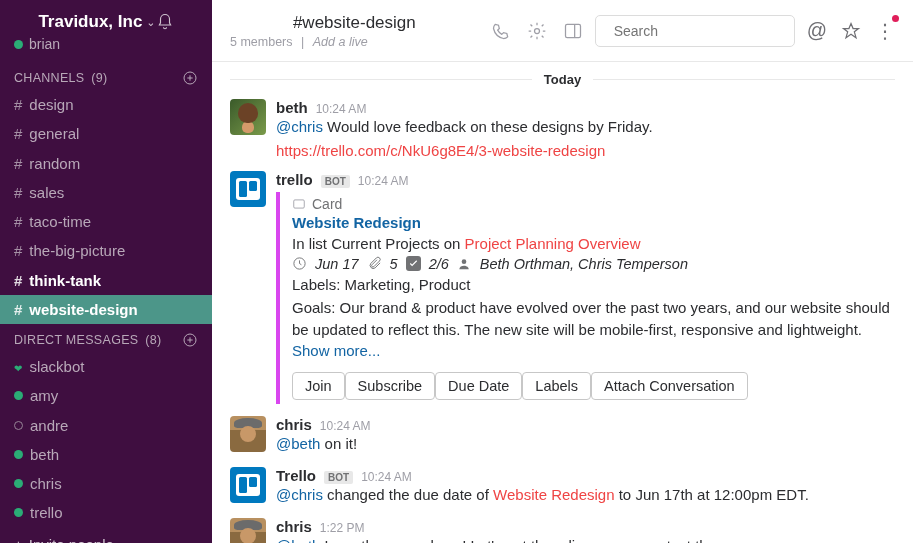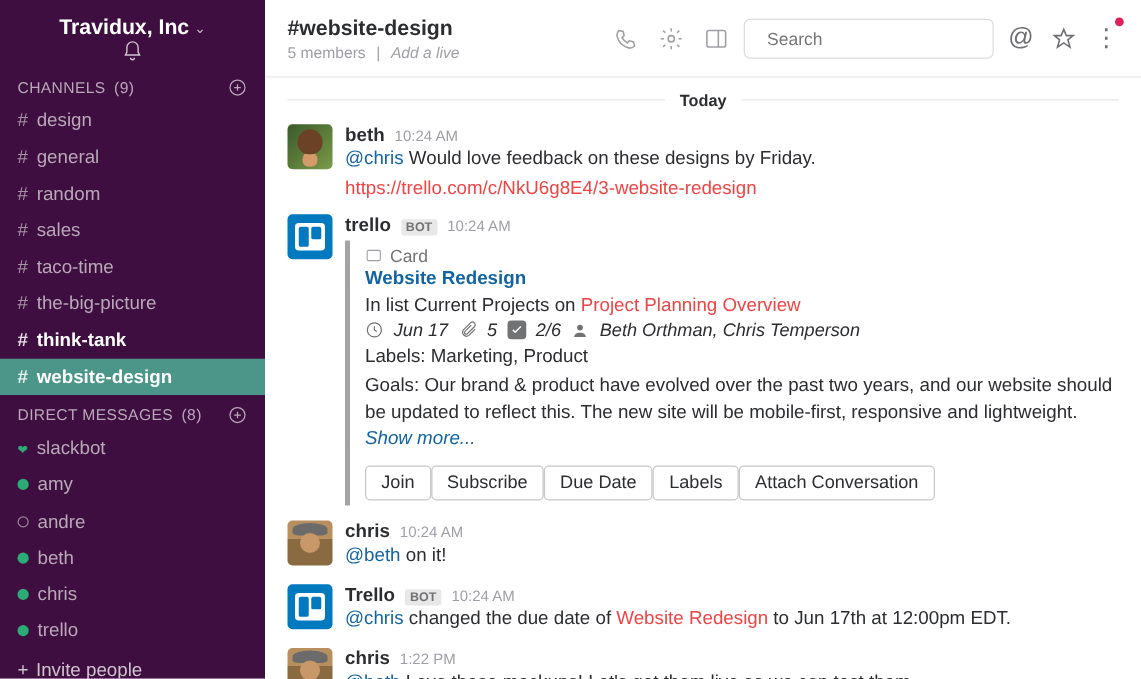--- a/index.html
+++ b/index.html
@@ -1,21 +1,21 @@
 <!DOCTYPE html>
 <html><head>
 <meta charset="utf-8">
 <style>
   * { box-sizing: border-box; margin: 0; padding: 0; }
   html, body { height: 100%; font-family: -apple-system, "Helvetica Neue", Arial, sans-serif; font-size: 15px; color: #2c2d30; }
   body { display: flex; width: 913px; height: 543px; overflow: hidden; background: #fff; }
 
   
   .sidebar { width: 212px; background: #3f0e40; color: #cfc3cf; display: flex; flex-direction: column; padding-top: 8px; }
-  .ws-header { padding: 4px 14px 4px 14px; display: flex; align-items: center; justify-content: center; flex-direction: column; }
+  .ws-header { padding: 4px 14px 4px 14px; display: flex; align-items: center; justify-content: center; }
   .ws-name { color: #fff; font-weight: 700; font-size: 17px; }
   .ws-name-row { display: flex; align-items: center; gap: 4px; cursor: pointer; }
   .chev { font-size: 11px; color: #cfc3cf; }
   .bell { width: 18px; height: 18px; stroke: #cfc3cf; fill: none; stroke-width: 1.5; }
   .ws-user { padding: 0 14px 10px 14px; font-size: 14px; color: #b8a8b8; display:flex; align-items:center; gap:6px;}
   .presence-dot { width: 9px; height: 9px; border-radius: 50%; display:inline-block; }
   .presence-dot.online { background:#2bac76; }
   .presence-dot.away { border: 1.5px solid #968396; background: transparent; }
   .presence-dot.heart::before { content:"❤"; font-size:10px; color:#2bac76; display:inline-block; line-height:9px; }
   .presence-dot.heart { background:none; width:auto; height:auto; }
@@ -30,21 +30,21 @@
   .channel-list li.bold { color:#fff; font-weight:700; }
   .channel-list li.active { background:#4c9689; color:#fff; border-radius:0; }
 
   .invite { padding: 8px 14px; color:#cfc3cf; font-size:15px; cursor:pointer; }
   .invite .plus { margin-right:6px; }
 
   
   .main { flex:1; display:flex; flex-direction:column; min-width:0; }
   .topbar { height:62px; border-bottom:1px solid #e8e8e8; display:flex; align-items:center; padding: 0 18px; gap: 12px; }
   .channel-head { flex:1; min-width:0; }
-  .channel-title { font-weight:700; font-size:17px; color:#2c2d30; }
+  .channel-title { font-weight:400; font-size:17px; color:#2c2d30;text-align:center; }
   .channel-sub { font-size:12.5px; color:#9e9ea6; margin-top:2px; }
   .channel-sub .divider { margin:0 5px; }
   .channel-sub .addtopic { font-style:italic; cursor:pointer; }
   .top-icons { display:flex; align-items:center; gap:16px; color:#9e9ea6; }
   .top-icons svg { width:20px; height:20px; stroke:#9e9ea6; fill:none; stroke-width:1.5; cursor:pointer;}
   .search-box { width:200px; height:32px; border:1px solid #dcdcdc; border-radius:5px; display:flex; align-items:center; padding:0 10px; gap:8px; color:#9e9ea6; }
   .search-box svg { width:15px; height:15px; stroke:#6f6f74; fill:none; stroke-width:2;}
   .search-box input { border:none; outline:none; font-size:14px; flex:1; background:transparent; }
   .right-icons { display:flex; align-items:center; gap:14px; color:#6f6f74; position:relative;}
   .right-icons .glyph { font-size:20px; cursor:pointer; color:#6f6f74; }
@@ -64,34 +64,34 @@
   .msg-head { display:flex; align-items:baseline; gap:8px; }
   .msg-user { font-weight:800; font-size:15px; color:#2c2d30; }
   .bot-badge { background:#e8e8e8; color:#717274; font-size:10px; font-weight:700; padding:1px 4px; border-radius:2px; }
   .msg-time { font-size:12px; color:#9e9ea6; }
   .msg-text { font-size:15px; color:#2c2d30; line-height:1.45; }
   .mention { color:#1264a3; }
   .link { color:#ef4444;text-align:right; }
   .msg-link-line { font-size:15px; color:#1264a3; margin-top:4px; }
 
   
-  .attach { border-left: 4px solid #a3a3a3; padding: 4px 0 4px 12px; margin-top:4px; }
+  .attach { border-left: 4px solid #d946ef; padding: 4px 0 4px 12px; margin-top:4px; }
   .attach-head { color:#717274; font-size:14px; display:flex; align-items:center; gap:6px; margin-bottom:2px;}
   .attach-head svg { width:14px; height:14px; stroke:#9e9ea6; fill:none; stroke-width:1.5;}
   .attach-title { color:#1264a3; font-weight:700; font-size:15px; margin-bottom:4px; cursor:pointer;}
   .attach-line { font-size:15px; color:#2c2d30; margin-bottom:4px; }
   .attach-line b { font-weight:400; }
   .attach-meta { display:flex; align-items:center; gap:8px; font-size:14.5px; color:#2c2d30; margin-bottom:4px; flex-wrap:wrap;font-style:italic;}
   .meta-ico { width:15px; height:15px; display:inline-flex; align-items:center; justify-content:center; }
   .meta-ico svg { width:15px; height:15px; stroke:#717274; fill:none; stroke-width:1.5;}
   .meta-chk { width:15px; height:15px; background:#717274; border-radius:3px; display:inline-flex; align-items:center; justify-content:center;}
   .meta-chk svg { width:11px; height:11px; stroke:#fff; fill:none; stroke-width:2.5;}
   .meta-person svg { width:14px; height:14px; fill:#717274; stroke:none;}
   .attach-desc { font-size:15px; color:#2c2d30; line-height:1.45; }
-  .show-more { color:#1264a3; cursor:pointer;font-style:italic; }
+  .show-more { color:#1264a3; cursor:pointer; }
 
   .attach-buttons { display:flex; gap:0; margin-top:10px; flex-wrap:wrap;}
   .attach-buttons button { background:#fff; border:1px solid #c7c7c7; border-radius:4px; padding:5px 12px; font-size:14.5px; color:#2c2d30; cursor:pointer; }
 
   
   .av-beth { background: linear-gradient(135deg,#3a5a2a,#7a9a4a); position:relative;}
   .av-beth::after{content:"";position:absolute;width:20px;height:20px;background:#6b4226;border-radius:50% 50% 45% 45%;top:4px;left:8px;box-shadow:0 14px 0 -4px #d49a6a;}
   .av-trello { background:#0079bf; display:flex; align-items:center; justify-content:center;}
   .av-trello .tboard { width:24px; height:22px; background:#fff; border-radius:3px; position:relative;}
   .av-trello .tboard::before{content:"";position:absolute;left:3px;top:3px;width:8px;height:16px;background:#0079bf;border-radius:1.5px;}
@@ -106,20 +106,24 @@
 <div class="sidebar">
   <div class="ws-header">
     <div class="ws-name-row">
       <span class="ws-name">Travidux, Inc</span>
       <span class="chev">⌄</span>
     </div>
     <svg class="bell" viewBox="0 0 24 24">
         <path d="M6 8a6 6 0 1 1 12 0v5l1.5 3h-15L6 13z"></path>
         <path d="M10 19a2 2 0 0 0 4 0"></path>
       </svg>
+  </div>
+  <div class="ws-user">
+    <span class="presence-dot online"></span>
+    <span>brian</span>
   </div>
 
   <div class="side-section-header">
     <span>
       <span>CHANNELS</span>
       <span class="count">(9)</span>
     </span>
     <svg class="plus-circle" viewBox="0 0 24 24">
         <circle cx="12" cy="12" r="9"></circle>
         <path d="M12 8v8M8 12h8"></path>

